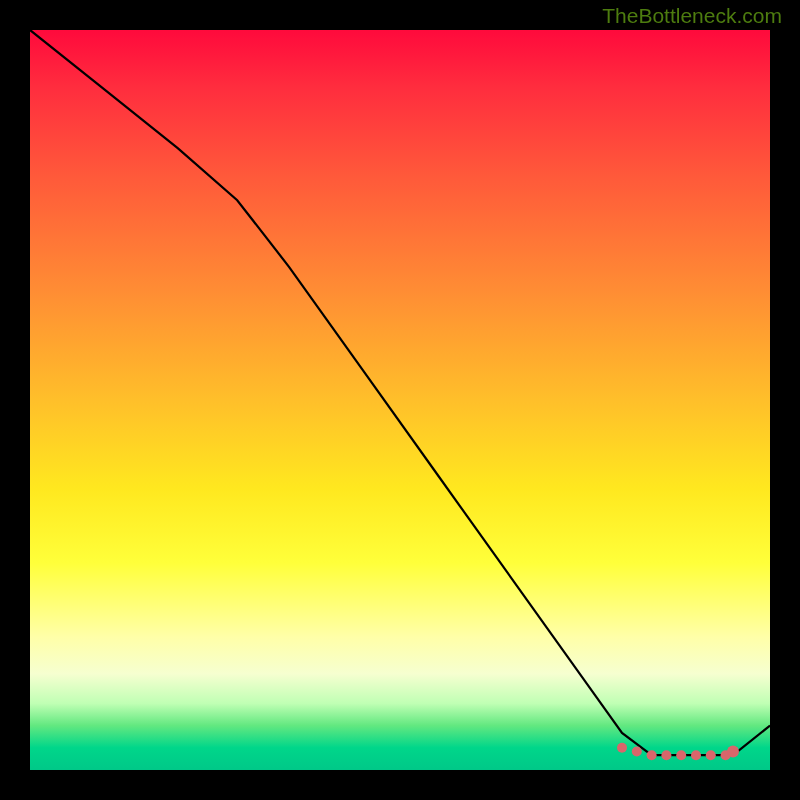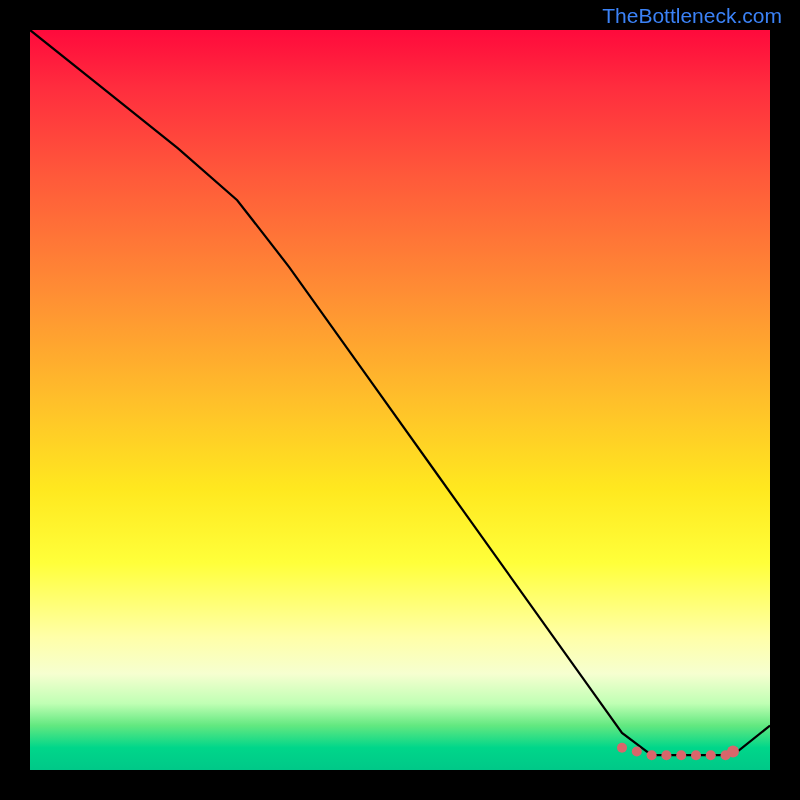--- a/index.html
+++ b/index.html
@@ -8,21 +8,21 @@
     width: 800px;
     height: 800px;
     background: #000;
     position: relative;
     font-family: Arial, sans-serif;
   }
   .watermark {
     position: absolute;
     top: 4px;
     right: 18px;
-    color: #3b82f6;
+    color: #4d7c0f;
     font-size: 21px;
     font-weight: normal;
     z-index: 10;
   }
   .plot-area {
     position: absolute;
     left: 30px;
     top: 30px;
     width: 740px;
     height: 740px;

